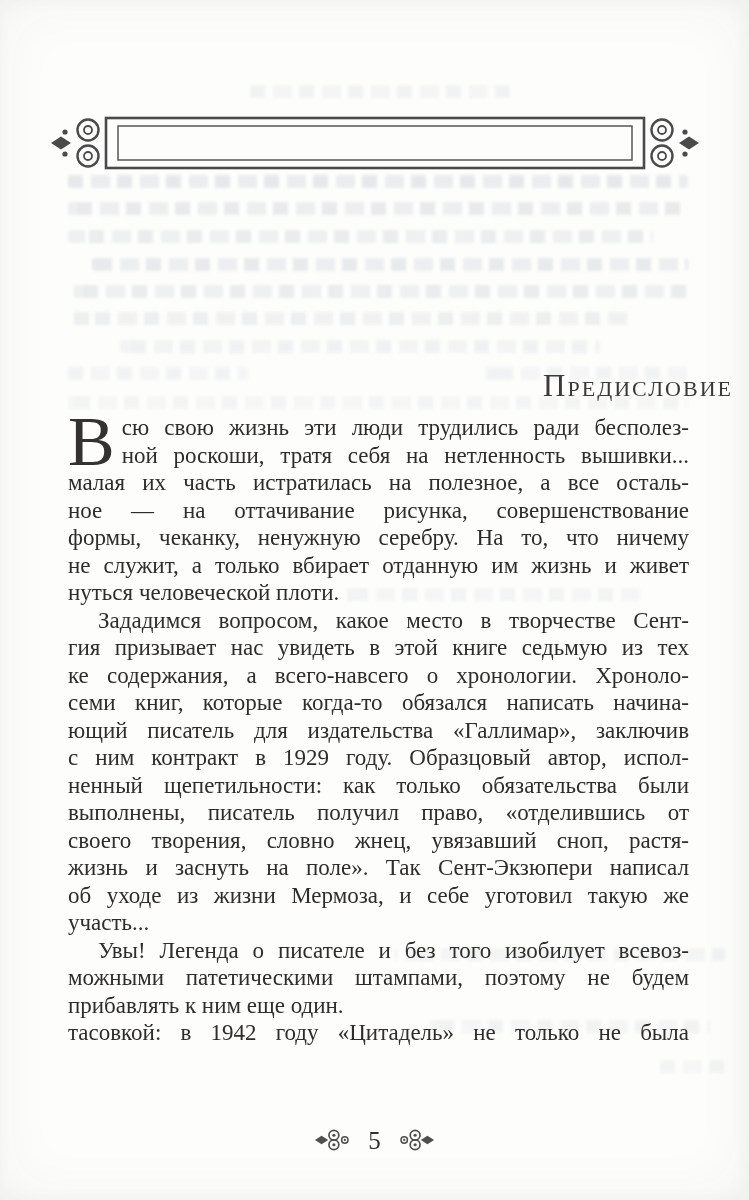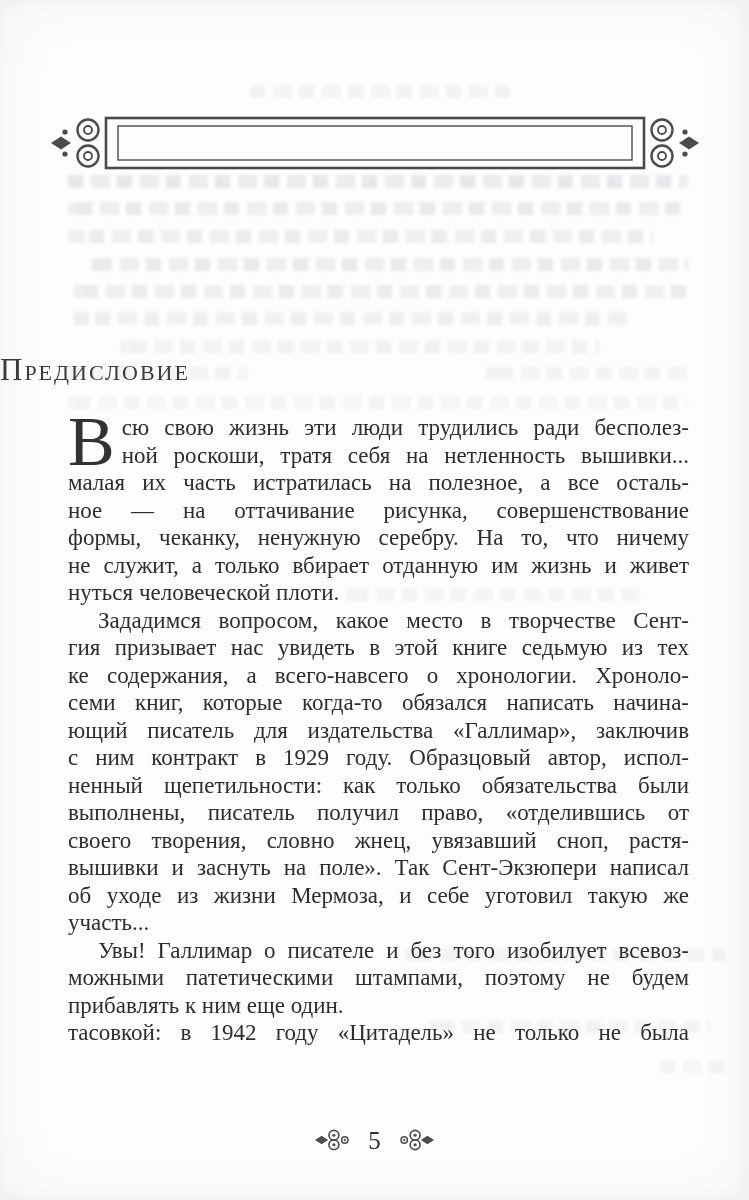--- a/index.html
+++ b/index.html
@@ -21,21 +21,21 @@
     filter:blur(1.6px);
     background-image:repeating-linear-gradient(90deg,
       rgba(150,157,170,.36) 0px, rgba(150,157,170,.36) 15px,
       rgba(150,157,170,0) 15px, rgba(150,157,170,0) 23px,
       rgba(150,157,170,.28) 23px, rgba(150,157,170,.28) 42px,
       rgba(150,157,170,0) 42px, rgba(150,157,170,0) 49px);
   }
   
   .heading{
     position:absolute;top:352px;left:0;right:0;
-    margin:0;text-align:left;
+    margin:16px;text-align:right;
     font-size:31px;font-weight:normal;
     font-variant:small-caps;letter-spacing:2px;
     color:#3b3a38;
   }
   
   .body-text{
     position:absolute;left:68px;top:414px;width:621px;
     font-size:23px;line-height:27.5px;
     text-rendering:optimizeLegibility;
   }
@@ -126,26 +126,26 @@
       <div class="para">
         <div class="line indent">Зададимся вопросом, какое место в творчестве Сент-</div>
         <div class="line">гия призывает нас увидеть в этой книге седьмую из тех</div>
         <div class="line">ке содержания, а всего-навсего о хронологии. Хроноло-</div>
         <div class="line">семи книг, которые когда-то обязался написать начина-</div>
         <div class="line">ющий писатель для издательства «Галлимар», заключив</div>
         <div class="line">с ним контракт в 1929 году. Образцовый автор, испол-</div>
         <div class="line">ненный щепетильности: как только обязательства были</div>
         <div class="line">выполнены, писатель получил право, «отделившись от</div>
         <div class="line">своего творения, словно жнец, увязавший сноп, растя-</div>
-        <div class="line">вышивки и заснуть на поле». Так Сент-Экзюпери написал</div>
+        <div class="line">жизнь и заснуть на поле». Так Сент-Экзюпери написал</div>
         <div class="line">об уходе из жизни Мермоза, и себе уготовил такую же</div>
         <div class="line last">участь...</div>
       </div>
       <div class="para">
-        <div class="line indent">Увы! Галлимар о писателе и без того изобилует всевоз-</div>
+        <div class="line indent">Увы! Легенда о писателе и без того изобилует всевоз-</div>
         <div class="line">можными патетическими штампами, поэтому не будем</div>
         <div class="line last">прибавлять к ним еще один.</div>
       </div>
       <div class="para">
         <div class="line">тасовкой: в 1942 году «Цитадель» не только не была</div>
       </div>
     </div>
 
   <div class="footer">
     <span class="fleuron">

